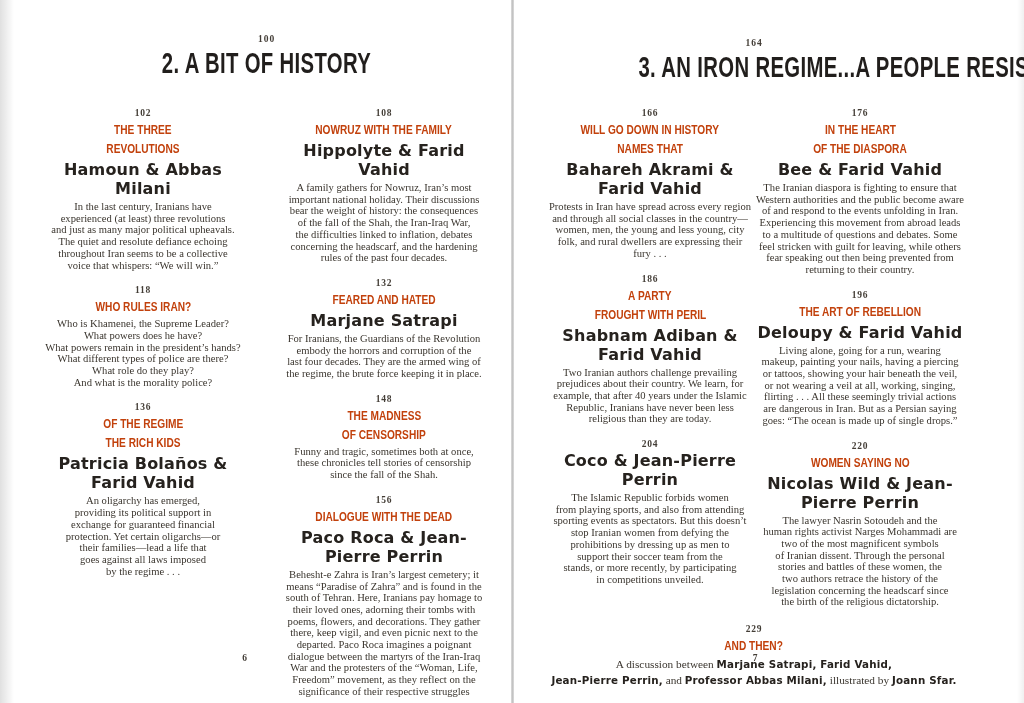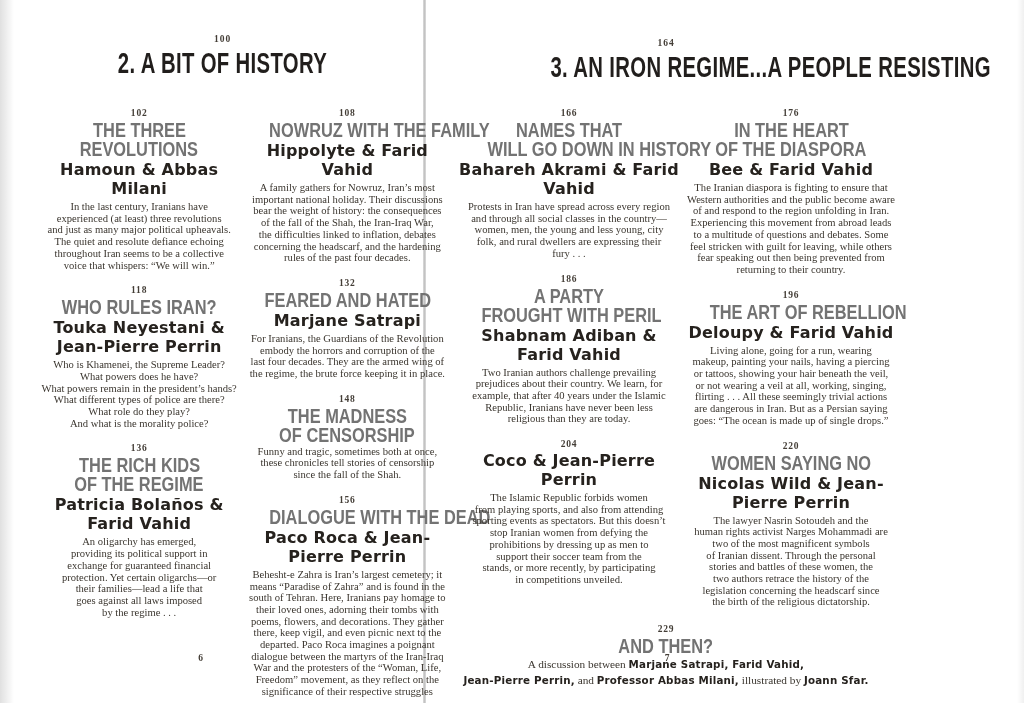--- a/index.html
+++ b/index.html
@@ -3,40 +3,40 @@
 <meta charset="utf-8">
 <style>
   html,body{margin:0;padding:0;background:#ffffff;}
   body{width:1024px;height:703px;overflow:hidden;font-family:"Liberation Serif",serif;}
   .spread{position:relative;width:1024px;height:703px;display:flex;background:#fff;}
   .edge-l{position:absolute;left:0;top:0;width:14px;height:100%;
           background:linear-gradient(to right,rgba(0,0,0,0.12),rgba(0,0,0,0));pointer-events:none;}
   .edge-r{position:absolute;right:0;top:0;width:7px;height:100%;
           background:linear-gradient(to left,rgba(0,0,0,0.06),rgba(0,0,0,0));pointer-events:none;}
   .page{position:relative;box-sizing:border-box;height:703px;}
-  .page.pleft{width:423px;padding:34px 18px 0 40px;}
+  .page.pleft{width:511px;padding:34px 18px 0 40px;}
   .page.pright{width:482px;padding:38px 32px 0 30px;}
   .divider{width:3px;height:703px;background:linear-gradient(to right,#dcdcdc,#c3c3c3,#dcdcdc);
            box-shadow:-3px 0 5px -3px rgba(0,0,0,0.10),3px 0 5px -3px rgba(0,0,0,0.10);}
   header{text-align:center;}
   .ch-num{font-weight:bold;font-size:9.5px;letter-spacing:1px;color:#433d36;margin-bottom:4px;}
   .ch-title{margin:0;font-family:"Liberation Sans",sans-serif;font-weight:700;font-size:29px;
             line-height:30px;color:#211e1c;white-space:nowrap;text-decoration:underline;}
   .pleft .ch-title{margin-bottom:30px;}
   .pright .ch-title{margin-bottom:26px;}
   .cond{display:inline-block;transform:scaleX(0.70);transform-origin:50% 50%;letter-spacing:0.5px;}
   .cols{display:flex;justify-content:space-between;}
   .pleft .col:nth-child(1){width:206px;}
   .pleft .col:nth-child(2){width:218px;}
   .pright .col:nth-child(1){width:226px;}
   .pright .col:nth-child(2){width:218px;}
   .entry{text-align:center;margin-bottom:14px;}
   .e-num{font-weight:bold;font-size:9.5px;letter-spacing:0.8px;color:#433d36;margin-bottom:2px;}
   .e-title{margin:1px 0 2px;font-family:"Liberation Sans",sans-serif;font-weight:700;
-           font-size:21px;line-height:19px;color:#737373;text-decoration:underline;}
+           font-size:13px;line-height:19px;color:#c2410c;text-decoration:underline;}
   .tline{white-space:nowrap;}
   .cond2{display:inline-block;transform:scaleX(0.78);transform-origin:50% 50%;}
   .e-auth{font-family:"DejaVu Sans",sans-serif;font-weight:700;font-size:16px;color:#26221e;
           margin:2px 0 3px;letter-spacing:0.2px;}
   .e-desc{font-size:10.6px;line-height:11.7px;color:#3a352e;}
   .dline{white-space:nowrap;}
   .folio{position:absolute;bottom:40px;left:0;right:0;text-align:center;
          font-weight:bold;font-size:9.5px;color:#433d36;}
   .pleft .folio{transform:translateX(-11px);}
   .footer-entry{text-align:center;margin-top:2px;}
@@ -69,35 +69,34 @@
               <div class="dline">The quiet and resolute defiance echoing</div>
               <div class="dline">throughout Iran seems to be a collective</div>
               <div class="dline">voice that whispers: “We will win.”</div>
             </div>
           </article>
           <article class="entry">
             <div class="e-num">118</div>
             <h2 class="e-title">
               <div class="tline"><span class="cond2">WHO RULES IRAN?</span></div>
             </h2>
-            <div class="e-auth">Touka Neyestani &amp; Jean-Pierre Perrin</div>
             <div class="e-desc">
               <div class="dline">Who is Khamenei, the Supreme Leader?</div>
               <div class="dline">What powers does he have?</div>
               <div class="dline">What powers remain in the president’s hands?</div>
               <div class="dline">What different types of police are there?</div>
               <div class="dline">What role do they play?</div>
               <div class="dline">And what is the morality police?</div>
             </div>
           </article>
           <article class="entry">
             <div class="e-num">136</div>
             <h2 class="e-title">
+              <div class="tline"><span class="cond2">OF THE REGIME</span></div>
               <div class="tline"><span class="cond2">THE RICH KIDS</span></div>
-              <div class="tline"><span class="cond2">OF THE REGIME</span></div>
             </h2>
             <div class="e-auth">Patricia Bolaños &amp; Farid Vahid</div>
             <div class="e-desc">
               <div class="dline">An oligarchy has emerged,</div>
               <div class="dline">providing its political support in</div>
               <div class="dline">exchange for guaranteed financial</div>
               <div class="dline">protection. Yet certain oligarchs—or</div>
               <div class="dline">their families—lead a life that</div>
               <div class="dline">goes against all laws imposed</div>
               <div class="dline">by the regime . . .</div>
@@ -176,22 +175,22 @@
   <section class="page pright">
     <header>
       <div class="ch-num">164</div>
       <h1 class="ch-title"><span class="cond">3. AN IRON REGIME...A PEOPLE RESISTING</span></h1>
     </header>
     <div class="cols">
         <div class="col">
           <article class="entry">
             <div class="e-num">166</div>
             <h2 class="e-title">
+              <div class="tline"><span class="cond2">WILL GO DOWN IN HISTORY</span></div>
               <div class="tline"><span class="cond2">NAMES THAT</span></div>
-              <div class="tline"><span class="cond2">WILL GO DOWN IN HISTORY</span></div>
             </h2>
             <div class="e-auth">Bahareh Akrami &amp; Farid Vahid</div>
             <div class="e-desc">
               <div class="dline">Protests in Iran have spread across every region</div>
               <div class="dline">and through all social classes in the country—</div>
               <div class="dline">women, men, the young and less young, city</div>
               <div class="dline">folk, and rural dwellers are expressing their</div>
               <div class="dline">fury . . .</div>
             </div>
           </article>
@@ -229,21 +228,21 @@
           <article class="entry">
             <div class="e-num">176</div>
             <h2 class="e-title">
               <div class="tline"><span class="cond2">IN THE HEART</span></div>
               <div class="tline"><span class="cond2">OF THE DIASPORA</span></div>
             </h2>
             <div class="e-auth">Bee &amp; Farid Vahid</div>
             <div class="e-desc">
               <div class="dline">The Iranian diaspora is fighting to ensure that</div>
               <div class="dline">Western authorities and the public become aware</div>
-              <div class="dline">of and respond to the region unfolding in Iran.</div>
+              <div class="dline">of and respond to the events unfolding in Iran.</div>
               <div class="dline">Experiencing this movement from abroad leads</div>
               <div class="dline">to a multitude of questions and debates. Some</div>
               <div class="dline">feel stricken with guilt for leaving, while others</div>
               <div class="dline">fear speaking out then being prevented from</div>
               <div class="dline">returning to their country.</div>
             </div>
           </article>
           <article class="entry">
             <div class="e-num">196</div>
             <h2 class="e-title">

